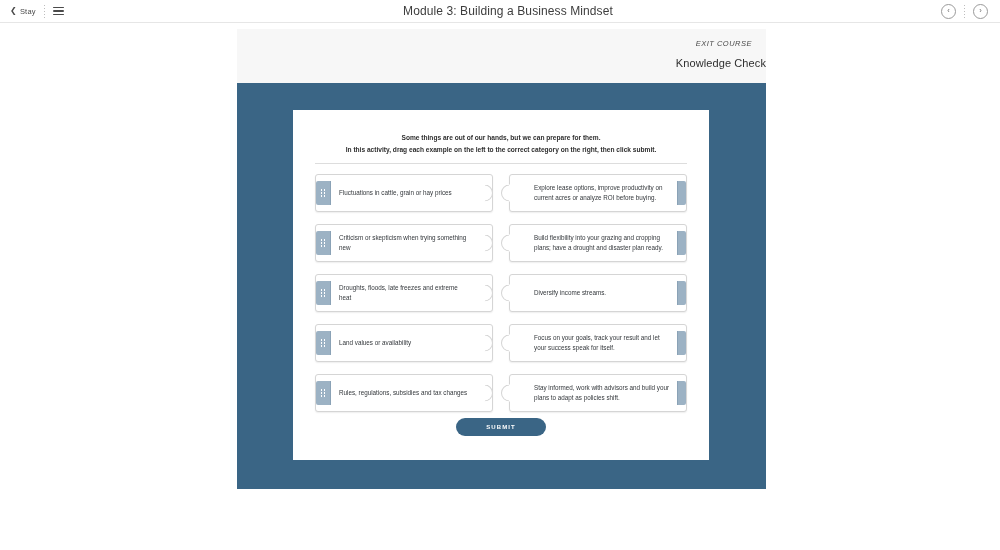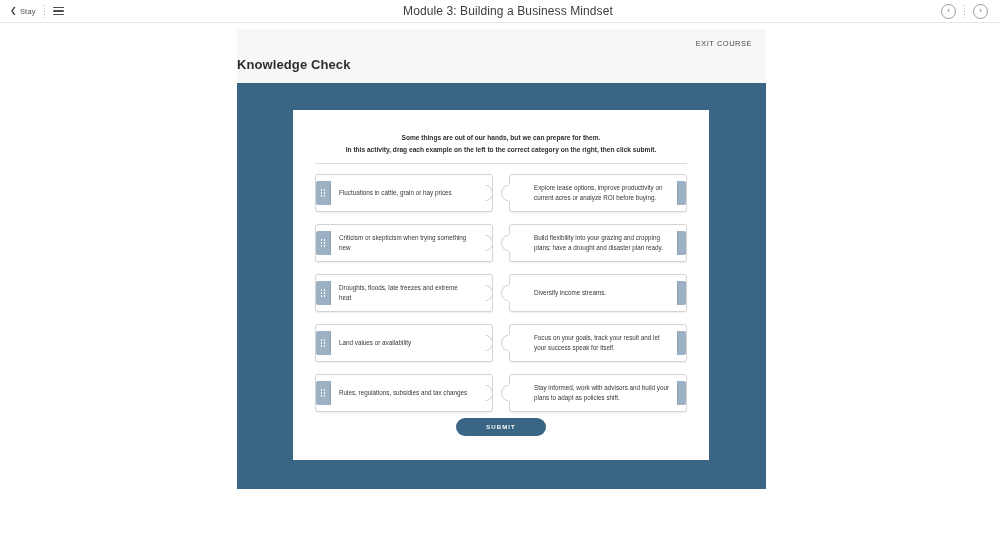--- a/index.html
+++ b/index.html
@@ -45,25 +45,25 @@
     font-size:7.5px; color:#6a6a6a; cursor:pointer; line-height:1;
   }
 
   
   .frame{
     position:absolute; left:237px; top:29px; width:529px; height:60px;
     background:#f7f7f7;
   }
   .exit-course{
     position:absolute; right:14px; top:10px;
-    font-size:7.5px; letter-spacing:.5px; color:#4a4a4a; cursor:pointer;
+    font-size:7.5px; letter-spacing:.5px; color:#4a4a4a; cursor:pointer;font-style:italic;
   }
   .kc-title{
-    position:absolute; left:0; right:0; top:28px; text-align:left;
-    font-size:13px; font-weight:bold; color:#2e2e2e; letter-spacing:.1px;
+    position:absolute; left:0; right:0; top:28px; text-align:right;
+    font-size:11px; font-weight:normal; color:#2e2e2e; letter-spacing:.1px;
   }
 
   
   .slide{
     position:absolute; left:237px; top:83px; width:529px; height:406px;
     background:#3a6585;
   }
   .card{
     position:absolute; left:56px; top:27px; width:416px; height:350px;
     background:#ffffff;

